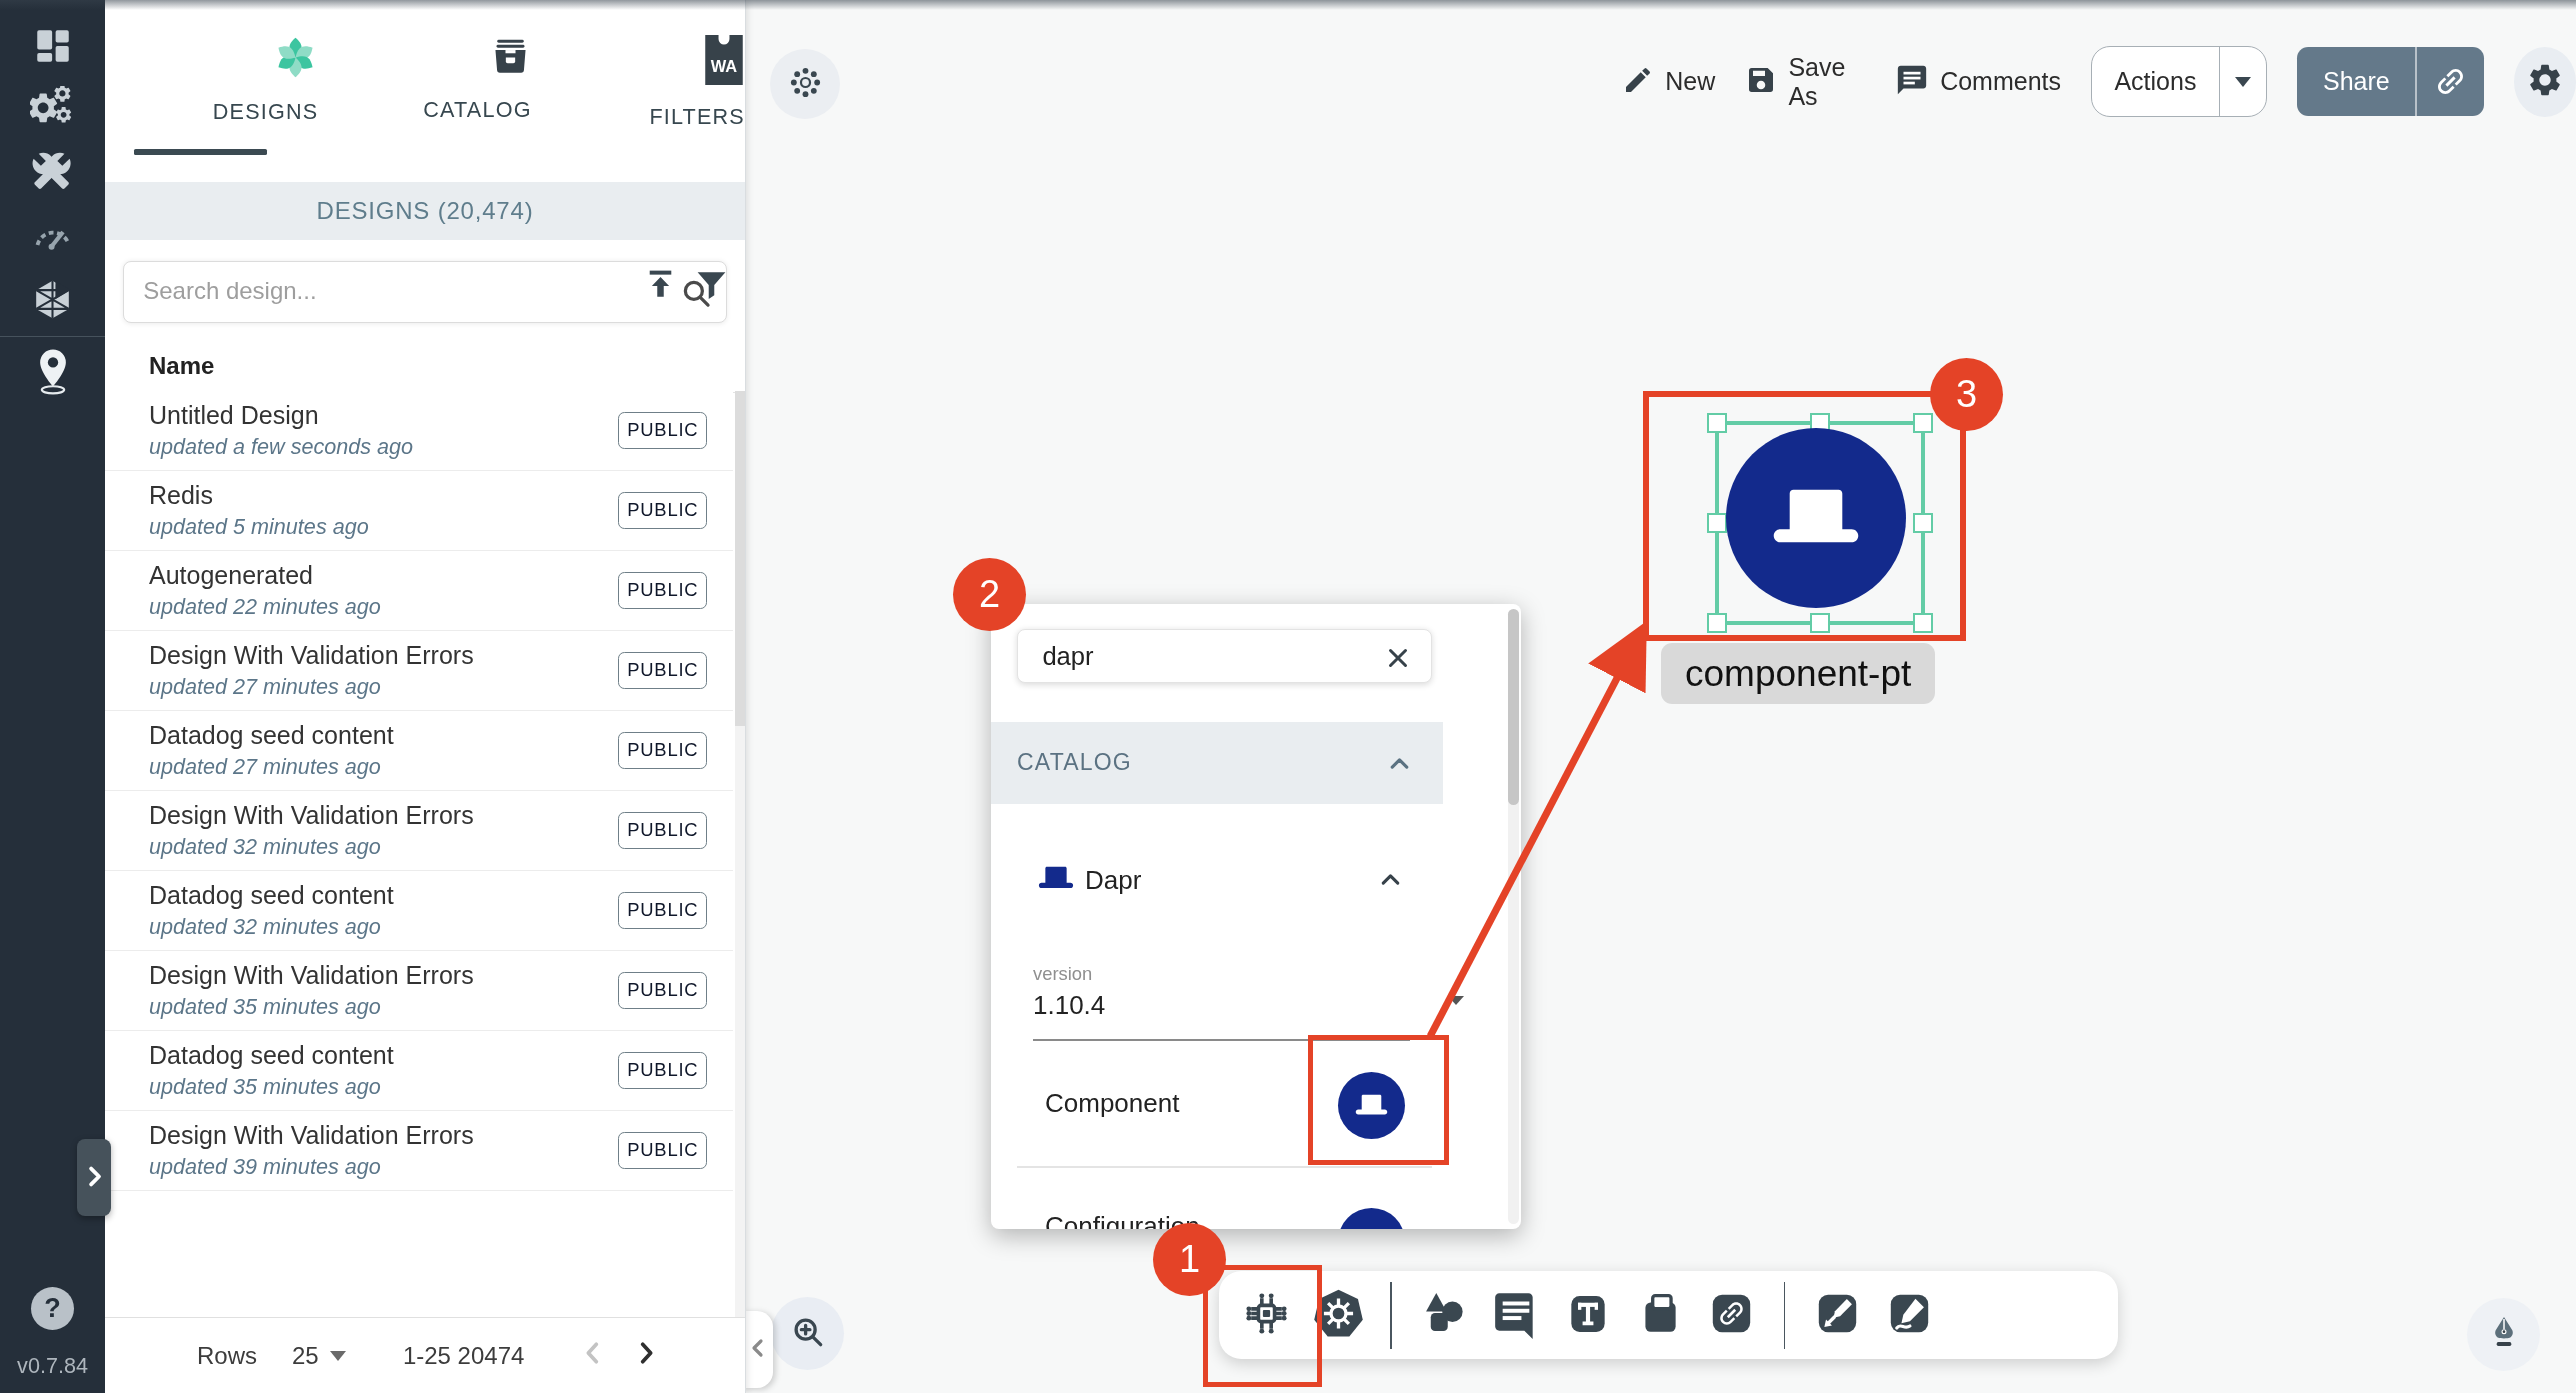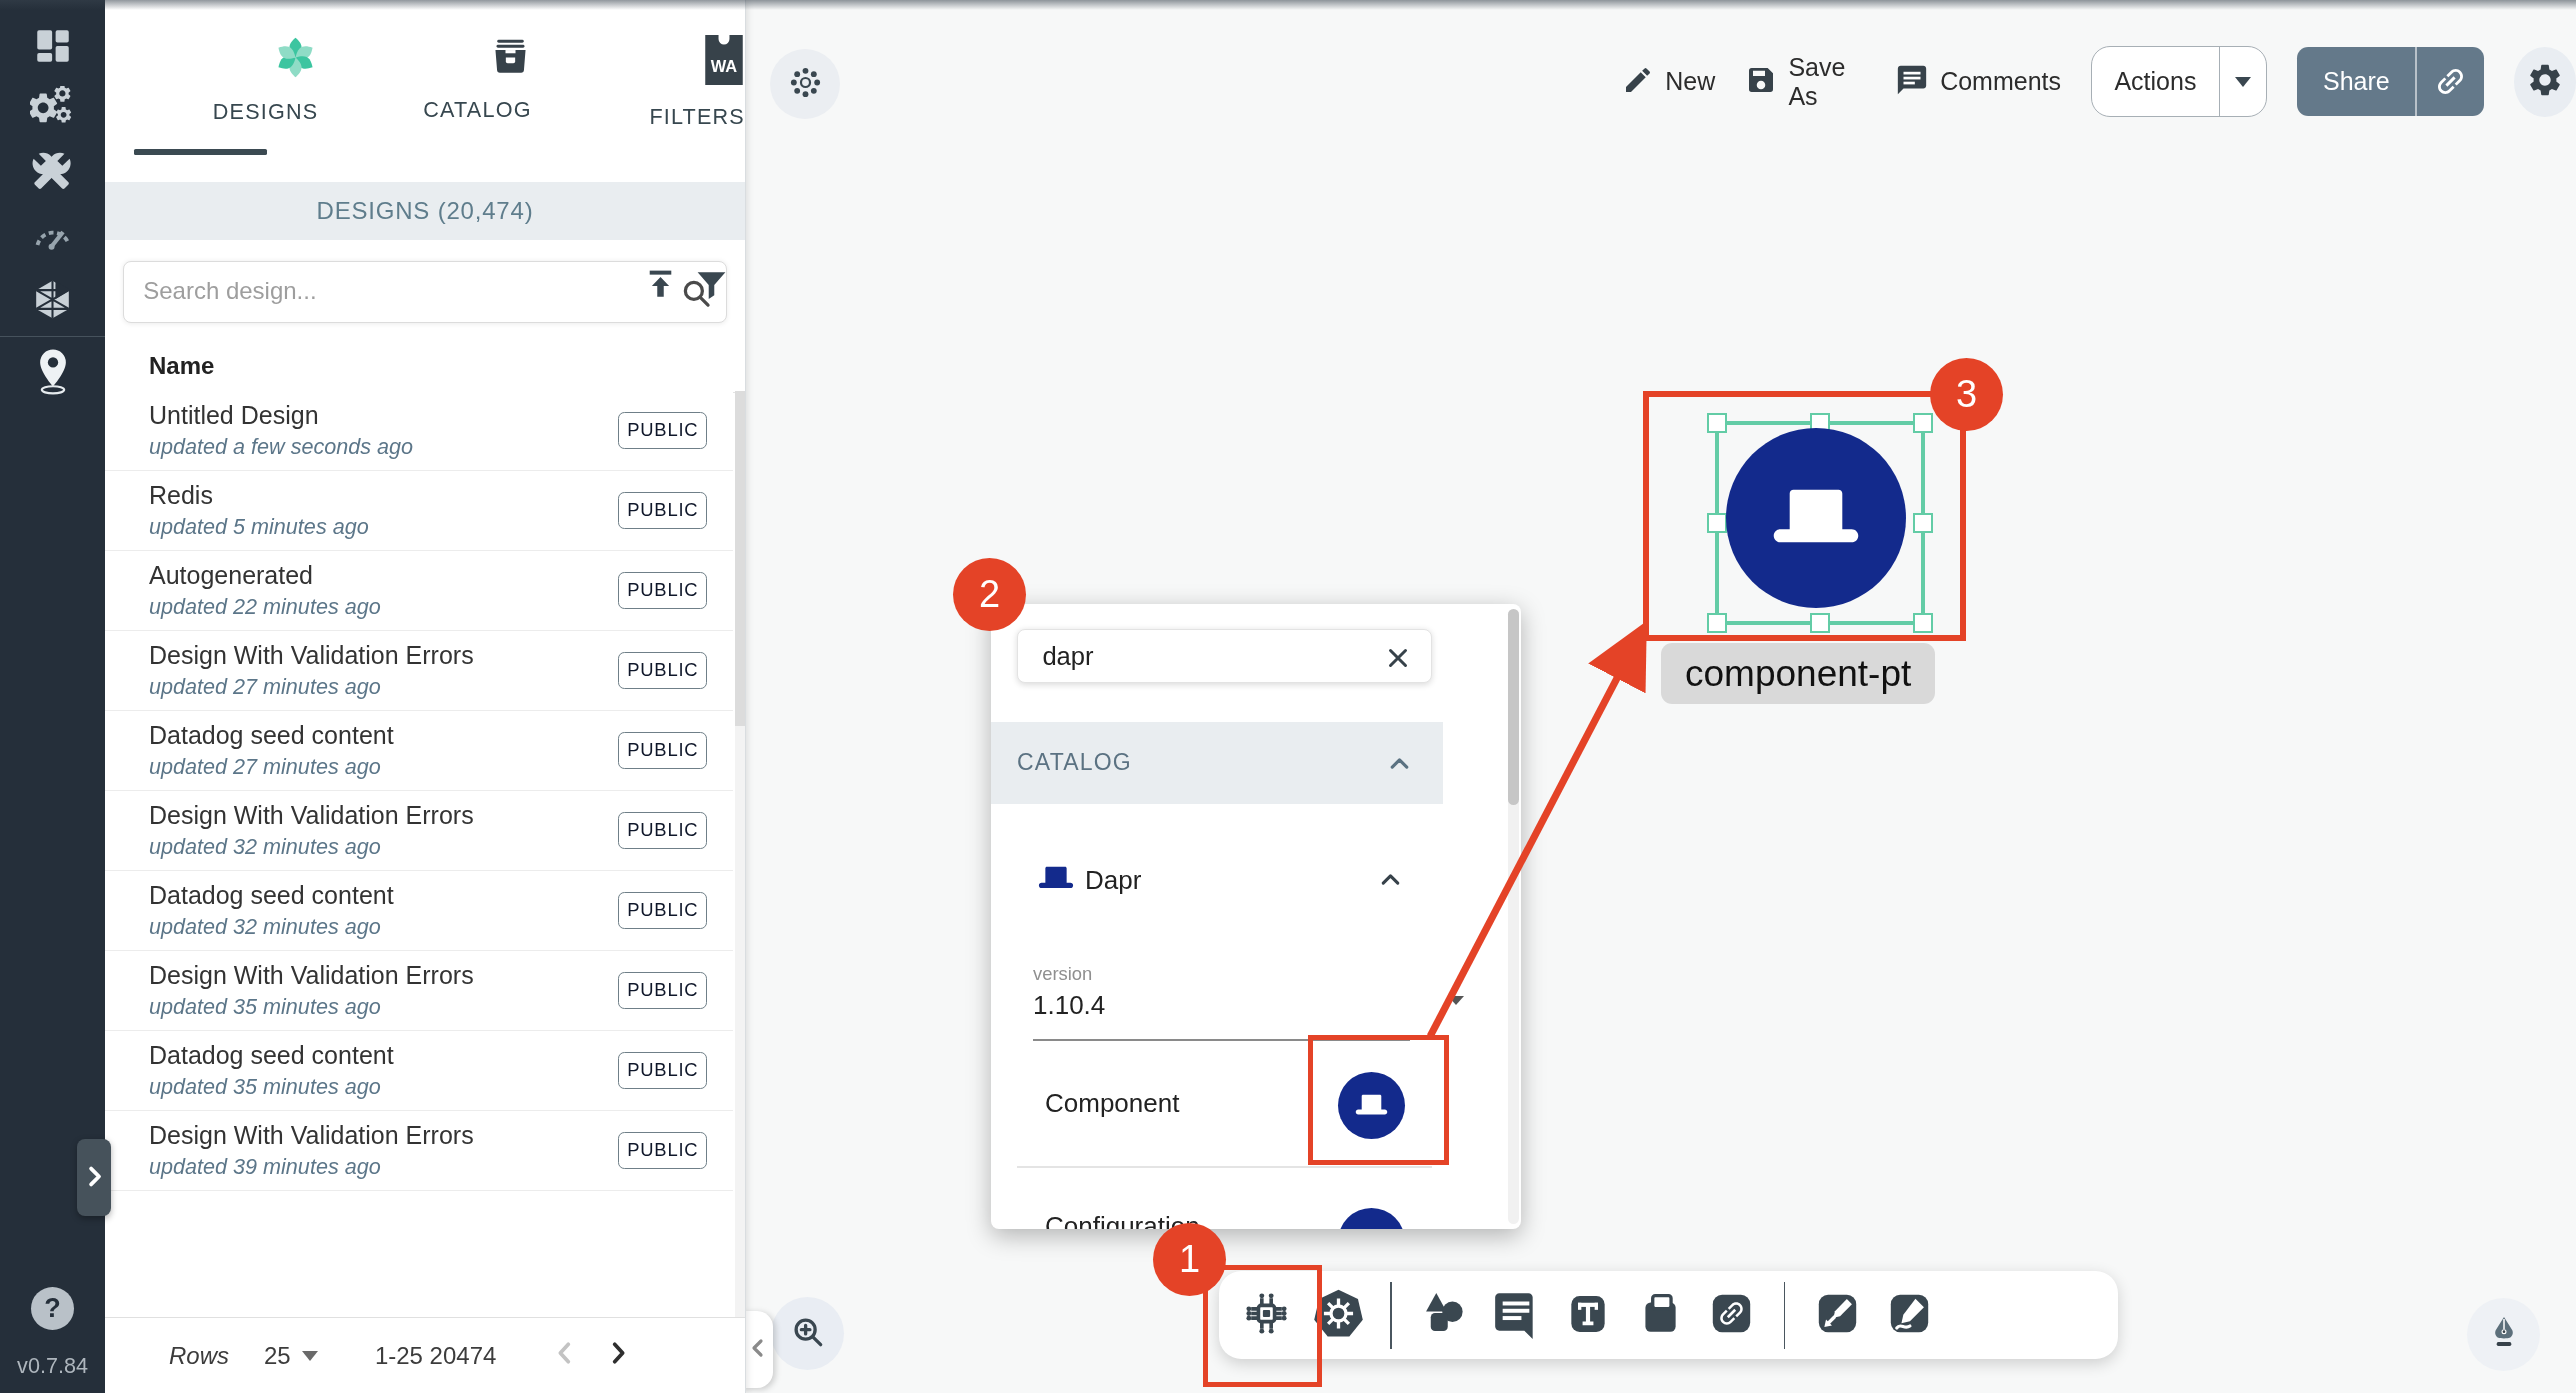--- a/index.html
+++ b/index.html
@@ -48,21 +48,21 @@
   .rows{position:absolute;left:0;top:391px;width:628px;}
   .design-row{position:relative;height:79px;border-bottom:1.6px solid #ececec;cursor:pointer;background:#fff;}
   .row-name{position:absolute;left:44px;top:9.6px;font-size:25px;color:#333;}
   .row-updated{position:absolute;left:44px;top:43px;font-size:21.6px;font-style:italic;color:#5c7689;}
   .badge{position:absolute;right:25.6px;top:21px;border:1.6px solid #6f7f88;border-radius:6.4px;color:#0f172a;
     font-size:18.4px;letter-spacing:0.8px;padding:6.4px 8px;}
   .panel-scrollbar{position:absolute;right:0;top:391px;width:10.4px;height:926px;background:#f3f3f3;}
   .panel-scroll-thumb{position:absolute;left:0;top:0;width:10.4px;height:335px;background:#dcdcdc;cursor:pointer;}
   .pagination{position:absolute;left:0;bottom:0;width:640px;height:75px;background:#fff;border-top:1.6px solid #e0e0e0;
     display:flex;align-items:center;font-size:24px;color:#3c3c3c;}
-  .pag-rows-label{margin-left:64px;font-style:italic;}
+  .pag-rows-label{margin-left:92px;}
   .pag-select{margin-left:35px;display:flex;align-items:center;gap:11.2px;cursor:pointer;}
   .pag-range{margin-left:57px;}
   .pag-prev{margin-left:53px;cursor:default;}
   .pag-next{margin-left:21px;cursor:pointer;}
   .caret-down{width:0;height:0;border-left:8.8px solid transparent;border-right:8.8px solid transparent;
     border-top:10.4px solid #6a6a6a;}
 
   
   .canvas{position:absolute;left:745px;top:0;width:1831px;height:1393px;background:#f7f8f8;z-index:10;}
   .circle-btn{position:absolute;border-radius:50%;display:flex;align-items:center;justify-content:center;cursor:pointer;}

